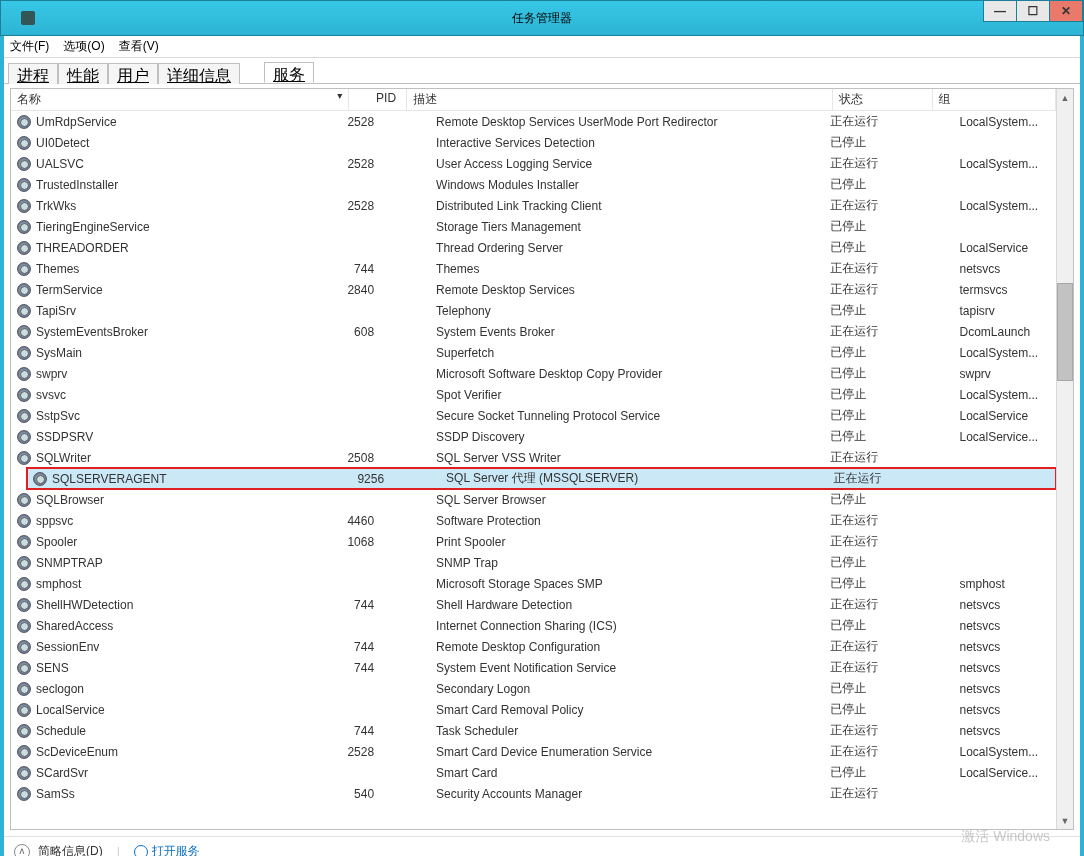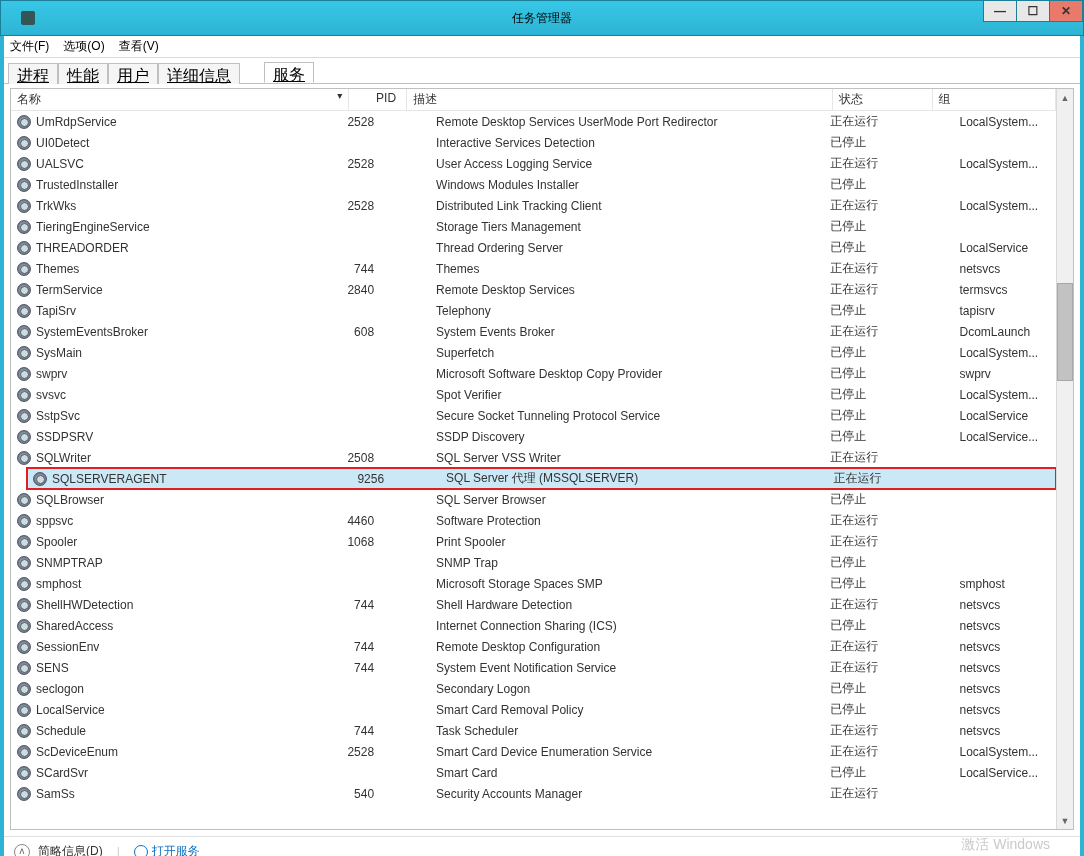--- a/index.html
+++ b/index.html
@@ -206,21 +206,21 @@
     display:flex; align-items:center; gap:4px;
   }
   .footer .open-link .gear {
     width:14px;height:14px;
     border:1px solid #0a6fc2;
     border-radius:50%;
     position:relative;
     display:inline-block;
   }
   .watermark {
-    position:absolute; right: 30px; bottom: 12px;
+    position:absolute; right: 30px; bottom: 20px;
     color: rgba(100,100,100,.35);
     font-size: 14px;
   }
 </style>
 </head>
 <body>
 
 <div class="titlebar">
   <span class="app-icon"></span>
   <span class="title">任务管理器</span>

